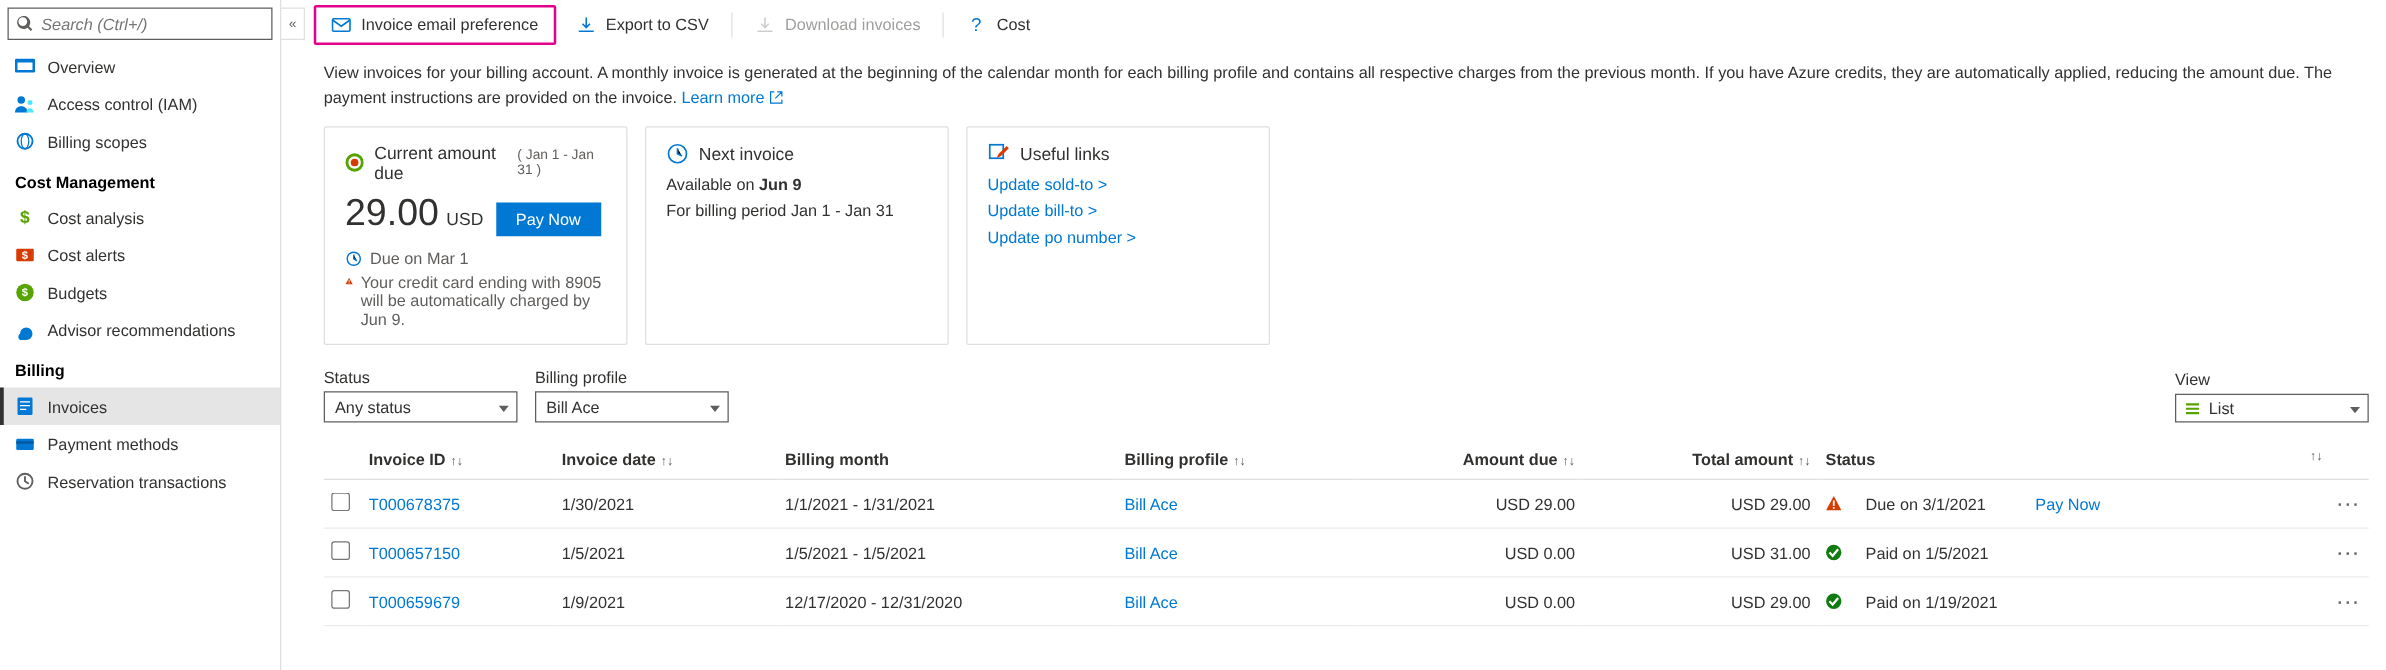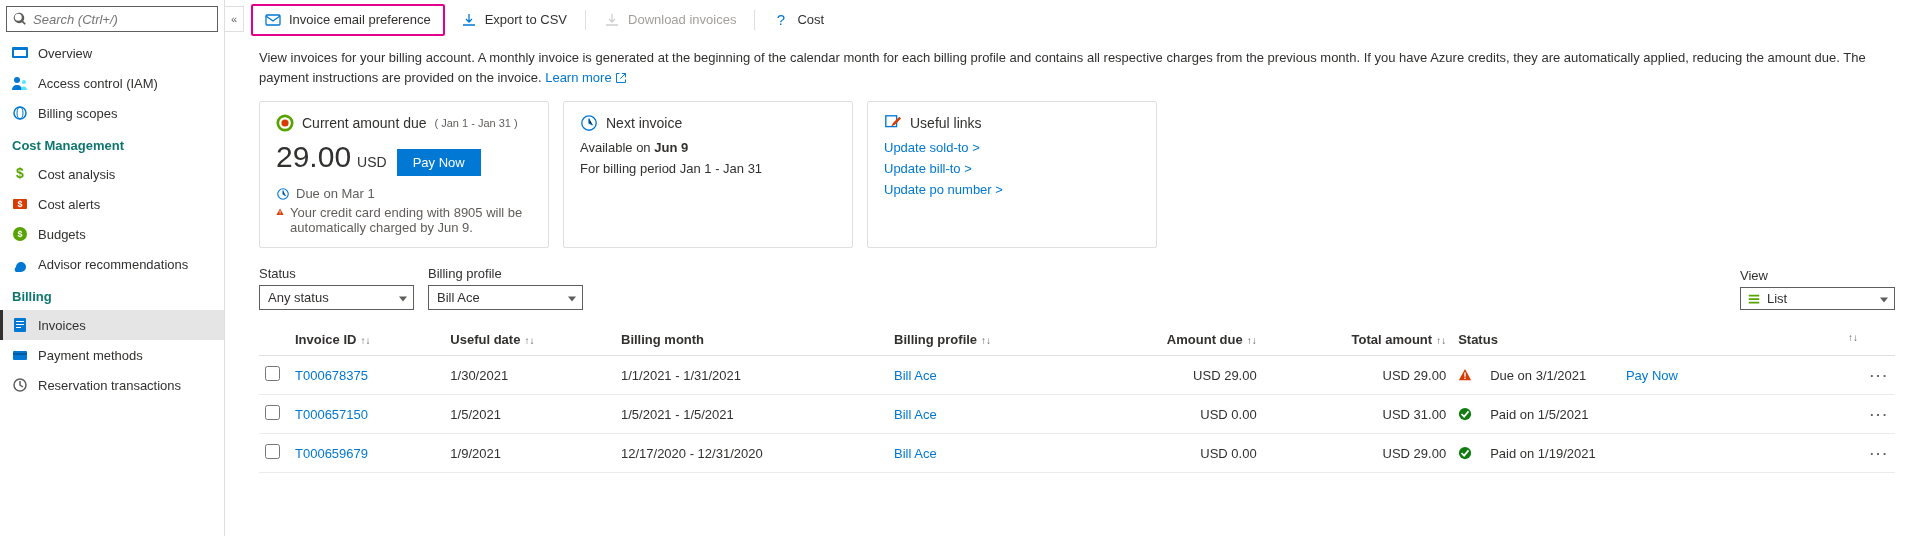--- a/index.html
+++ b/index.html
@@ -6,34 +6,34 @@
 body { background: #fff; color: #323130; font-size: 13px; display: flex; width: 1909px; height: 536px; overflow: hidden; }
 .sidebar { width: 225px; border-right: 1px solid #e1dfdd; display: flex; flex-direction: column; background:#fff; }
 .search-box { margin:6px; border:1px solid #605e5c; display:flex; align-items:center; height:26px; padding:0 6px; }
 .search-box svg { width:14px; height:14px; fill:#605e5c; margin-right:6px; }
 .search-box input { border:none; outline:none; flex:1; font-size:13px; font-style:italic; color:#605e5c; }
 .collapse-btn { position:absolute; left:225px; top:6px; background:#fff; border:1px solid #e1dfdd; width:20px; height:26px; display:flex; align-items:center; justify-content:center; cursor:pointer; font-size:11px; color:#605e5c; margin-left:-1px;}
 .nav-item { display:flex; align-items:center; padding:7px 12px; cursor:pointer; gap:10px; }
 .nav-item.active { background:#e5e5e5; position:relative;}
 .nav-item.active::before { content:""; position:absolute; left:0; top:0; bottom:0; width:3px; background:#323130;}
 .nav-icon { width:16px; height:16px; flex-shrink:0; }
-.section-title { font-weight:600; padding:10px 12px 6px; color:#0f766e; }
+.section-title { font-weight:600; padding:10px 12px 6px; color:#000000; }
 .main { flex:1; display:flex; flex-direction:column; overflow:hidden; margin-left:20px;}
 .toolbar { display:flex; align-items:center; height:40px; padding:0 6px; gap:4px; border-bottom:1px solid #fff;}
 .toolbar-item { display:flex; align-items:center; gap:8px; padding:6px 12px; cursor:pointer; color:#323130; border-radius:2px;}
 .toolbar-item svg { width:16px; height:16px; }
 .toolbar-item.disabled { color:#a19f9d; cursor:default;}
 .toolbar-item.disabled svg { opacity:0.5;}
 .toolbar-sep { width:1px; height:20px; background:#e1dfdd; margin:0 2px;}
 .highlighted { border:2px solid #e3008c; border-radius:2px;}
 .content { padding:4px 14px; overflow:auto;}
 .intro { color:#323130; line-height:1.5; margin:4px 0 14px;}
 .intro a { color:#0078d4; text-decoration:none;}
 .cards { display:flex; gap:14px; margin-bottom:18px;}
-.card { border:1px solid #e1dfdd; border-radius:2px; padding:12px 16px; width:290px;}
+.card { border:1px solid #e1dfdd; border-radius:2px; padding:12px 16px; width:243px;}
 .card-title { display:flex; align-items:center; gap:8px; font-size:14px; margin-bottom:8px; color:#323130;}
 .card-title-icon { width:18px;height:18px;}
 .amount-row { display:flex; align-items:baseline; gap:10px;}
 .amount-big { font-size:30px; font-weight:400;}
 .amount-cur { font-size:14px; font-weight:400; margin-left:-4px;}
 .pay-btn { background:#0078d4; color:#fff; border:none; padding:6px 16px; font-size:13px; cursor:pointer;}
 .due-line { display:flex; align-items:center; gap:6px; margin-top:10px; color:#605e5c;}
 .warn-line { display:flex; align-items:flex-start; gap:6px; color:#605e5c; margin-top:4px;}
 .next-invoice-avail { margin-bottom:6px;}
 .next-invoice-avail b { font-weight:600;}
@@ -273,21 +273,21 @@
           <span>List</span>
         </div>
       </div>
     </div>
 
     <table>
       <thead>
         <tr>
           <th class="check"></th>
           <th><span>Invoice ID</span><span class="sort">↑↓</span></th>
-          <th><span>Useful date</span><span class="sort">↑↓</span></th>
+          <th><span>Invoice date</span><span class="sort">↑↓</span></th>
           <th><span>Billing month</span></th>
           <th><span>Billing profile</span><span class="sort">↑↓</span></th>
           <th class="num"><span>Amount due</span><span class="sort">↑↓</span></th>
           <th class="num"><span>Total amount</span><span class="sort">↑↓</span></th>
           <th><span>Status</span><span class="sort" style="float:right">↑↓</span></th>
           <th></th>
         </tr>
       </thead>
       <tbody id="invoice-rows">
           <tr>

